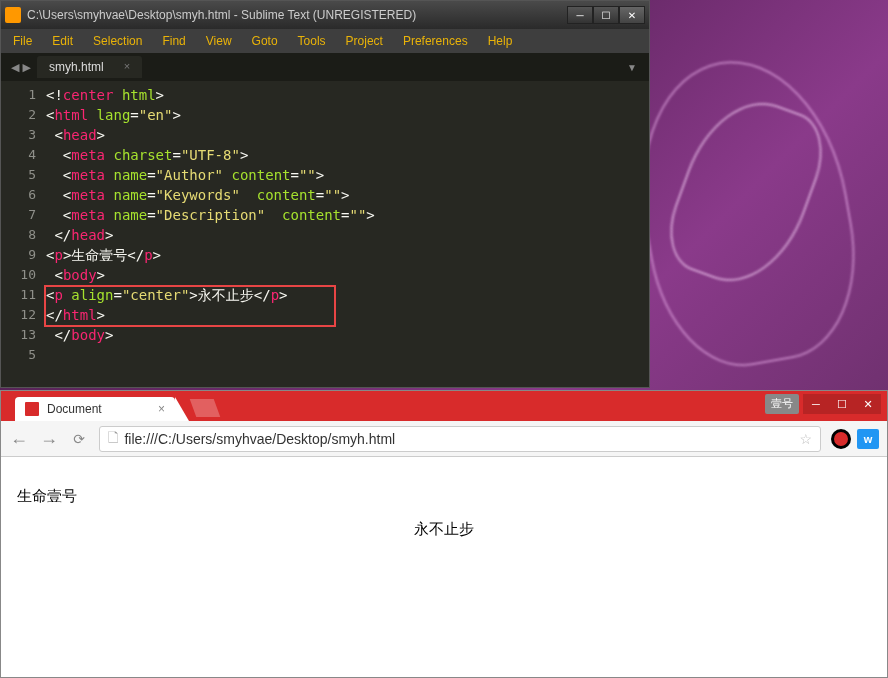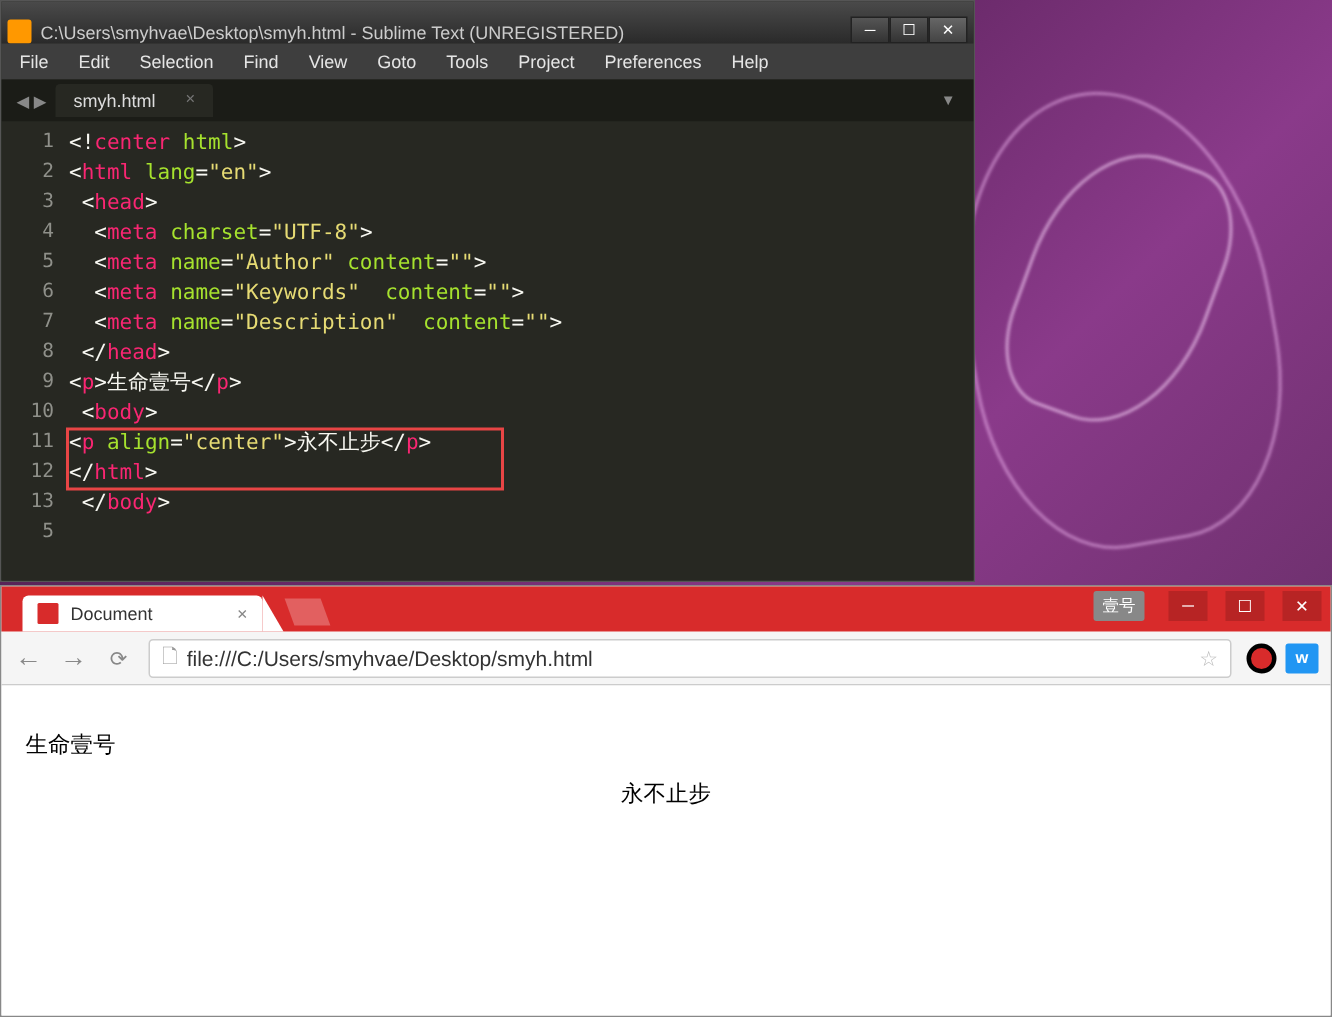--- a/index.html
+++ b/index.html
@@ -64,21 +64,21 @@
     background: #272822;
     border: 1px solid #555;
     z-index: 1;
     display: flex;
     flex-direction: column;
   }
   .sublime-titlebar {
     height: 28px;
     background: linear-gradient(#4a4a4a, #2a2a2a);
     display: flex;
-    align-items: flex-end;
+    align-items: center;
     padding: 0 4px;
     color: #ccc;
     font-size: 12px;
   }
   .sublime-icon {
     width: 16px;
     height: 16px;
     background: #ff9800;
     margin-right: 6px;
     border-radius: 2px;
@@ -99,21 +99,21 @@
   }
   .win-btn.close { background: linear-gradient(#666, #444); }
   
   .sublime-menubar {
     height: 24px;
     background: #3e3e3e;
     display: flex;
     align-items: center;
     padding: 0 2px;
     font-size: 12px;
-    color: #e5e5e5;
+    color: #eab308;
   }
   .menu-item {
     padding: 0 10px;
     cursor: pointer;
   }
   
   .sublime-tabbar {
     height: 28px;
     background: #1b1c17;
     display: flex;
@@ -236,21 +236,21 @@
     background: rgba(255,255,255,0.25);
     margin-left: 18px;
     margin-bottom: 4px;
     transform: skewX(20deg);
   }
   .browser-right-icons {
     position: absolute;
     right: 6px;
     top: 3px;
     display: flex;
-    gap: 12px;
+    gap: 0;
   }
   .chrome-label {
     background: #888;
     color: #fff;
     font-size: 11px;
     padding: 2px 6px;
     border-radius: 2px;
     margin-right: 4px;
   }
   .browser-win-btn {

